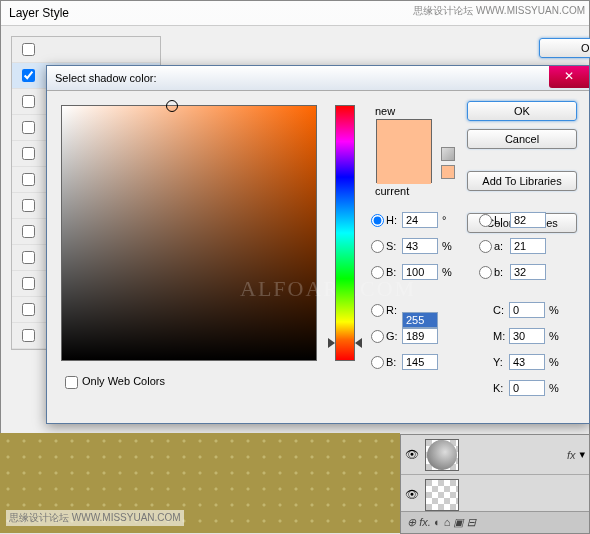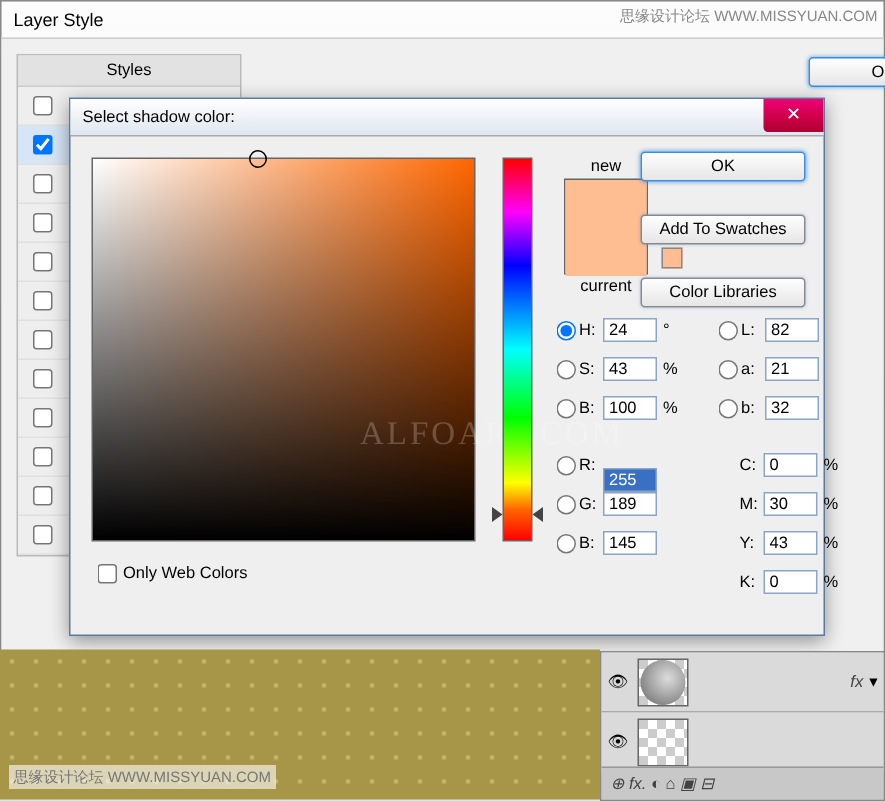--- a/index.html
+++ b/index.html
@@ -9,31 +9,31 @@
 .ls-body { background: #f0f0f0; border-top: 1px solid #ccc; padding: 10px; height: 420px; position: relative; }
 .ls-panel { display: inline-block; vertical-align: top; border: 1px solid #bbb; background: #eee; }
 .ls-styles { width: 150px; margin-right: 6px; }
 .ls-styles-h { border-bottom: 1px solid #ccc; padding: 4px 6px; text-align: center; background: #e2e2e2; }
 .ls-list-row { padding: 3px 6px; border-bottom: 1px solid #e0e0e0; }
 .ls-list-row input { vertical-align: middle; margin-right: 4px; }
 .ls-inner { padding: 6px 0 0 6px; font-weight: bold; }
 .ls-ok { position: absolute; right: -50px; top: 12px; width: 100px; }
 .btn { background: linear-gradient(#fefefe,#e6e6e6); border: 1px solid #888; border-radius: 3px; padding: 3px 0; text-align: center; cursor: pointer; box-shadow: 0 0 2px rgba(0,128,255,.3); }
 .btn.default { border: 1px solid #3a8de0; box-shadow: 0 0 3px rgba(58,141,224,.8); }
-.picker { position: absolute; top: 65px; left: 46px; width: 504px; background: #efefef; border: 1px solid #5a7aa0; box-shadow: 0 3px 12px rgba(0,0,0,.4); }
+.picker { position: absolute; top: 65px; left: 46px; width: 544px; background: #efefef; border: 1px solid #5a7aa0; box-shadow: 0 3px 12px rgba(0,0,0,.4); }
 .picker-title { background: linear-gradient(#fff,#dfe6ef); border-bottom: 1px solid #aaa; padding: 6px 8px; position: relative; }
 .picker-close { position: absolute; right: 0; top: 0; width: 40px; height: 22px; background: linear-gradient(#e07,#c04 60%,#a03); color: #fff; text-align: center; line-height: 20px; font-size: 12px; border-bottom-left-radius: 3px; }
 .picker-body { padding: 14px; position: relative; height: 332px; }
 .field { position: relative; width: 256px; height: 256px; background: linear-gradient(to bottom, rgba(0,0,0,0) 0%, #000 100%), linear-gradient(to right, #fff 0%, hsl(24,100%,50%) 100%); border: 1px solid #666; }
 .field-cursor { position: absolute; width: 12px; height: 12px; border: 1px solid #000; border-radius: 50%; left: 104px; top: -6px; background: transparent; }
 .hue { position: absolute; left: 288px; top: 14px; width: 20px; height: 256px; background: linear-gradient(to bottom, #f00 0%, #f0f 14%, #00f 28%, #0ff 50%, #0f0 68%, #ff0 85%, #f60 92%, #f00 100%); border: 1px solid #666; }
 .hue-l, .hue-r { position: absolute; width: 0; height: 0; border-top: 5px solid transparent; border-bottom: 5px solid transparent; }
 .hue-l { left: -8px; top: 232px; border-left: 7px solid #444; }
 .hue-r { right: -8px; top: 232px; border-right: 7px solid #444; }
-.swatch { position: absolute; left: 328px; top: 14px; text-align: center; width: 58px; }
+.swatch { position: absolute; left: 328px; top: 14px; text-align: left; width: 58px; }
 .swatch-box { width: 56px; height: 64px; border: 1px solid #666; margin: 2px auto; }
 .sw-new { height: 32px; background: #ffbd91; }
 .sw-cur { height: 32px; background: #ffbd91; }
 .cube { position: absolute; left: 394px; top: 56px; width: 14px; height: 14px; border: 1px solid #888; background: linear-gradient(135deg,#ddd,#aaa); }
 .cube2 { position: absolute; left: 394px; top: 74px; width: 14px; height: 14px; border: 1px solid #888; background: #ffbd91; }
 .rcol { position: absolute; right: 12px; top: 10px; width: 110px; }
 .rcol .btn { margin-bottom: 8px; }
 .inputs { position: absolute; left: 324px; top: 116px; }
 .inputs2 { position: absolute; left: 432px; top: 116px; }
 .irow { height: 26px; display: flex; align-items: center; }
@@ -61,21 +61,20 @@
 .lbar span { font-style: italic; }
 </style>
 </head>
 <body>
 
 <div class="ls-window">
   <div class="ls-title">Layer Style</div>
   <div class="wm-top">思缘设计论坛 WWW.MISSYUAN.COM</div>
   <div class="ls-body">
     <div class="ls-panel ls-styles">
-      <div class="ls-styles-h">Styles</div>
       <div class="ls-list-row"><input type="checkbox" style=""></div>
       <div class="ls-list-row" style="background:#d6e6f7"><input type="checkbox" checked="" style=""></div>
       <div class="ls-list-row"><input type="checkbox" style=""></div>
       <div class="ls-list-row"><input type="checkbox" style=""></div>
       <div class="ls-list-row"><input type="checkbox" style=""></div>
       <div class="ls-list-row"><input type="checkbox" style=""></div>
       <div class="ls-list-row"><input type="checkbox" style=""></div>
       <div class="ls-list-row"><input type="checkbox" style=""></div>
       <div class="ls-list-row"><input type="checkbox" style=""></div>
       <div class="ls-list-row"><input type="checkbox" style=""></div>
@@ -106,22 +105,23 @@
         <div class="sw-new"></div>
         <div class="sw-cur"></div>
       </div>
       <div>current</div>
     </div>
     <div class="cube"></div>
     <div class="cube2"></div>
 
     <div class="rcol">
       <div class="btn default">OK</div>
+      <div class="btn">Cancel</div>
       <div style="height:14px"></div>
-      <div class="btn">Add To Swatches</div>
+      <div class="btn">Add To Libraries</div>
       <div style="height:14px"></div>
       <div class="btn">Color Libraries</div>
     </div>
 
     <div class="inputs">
       <div class="irow">
           <input type="radio" checked="" style="">
           <label>H:</label>
           <input class="num" value="24" style="">
           <span class="unit">°</span>

